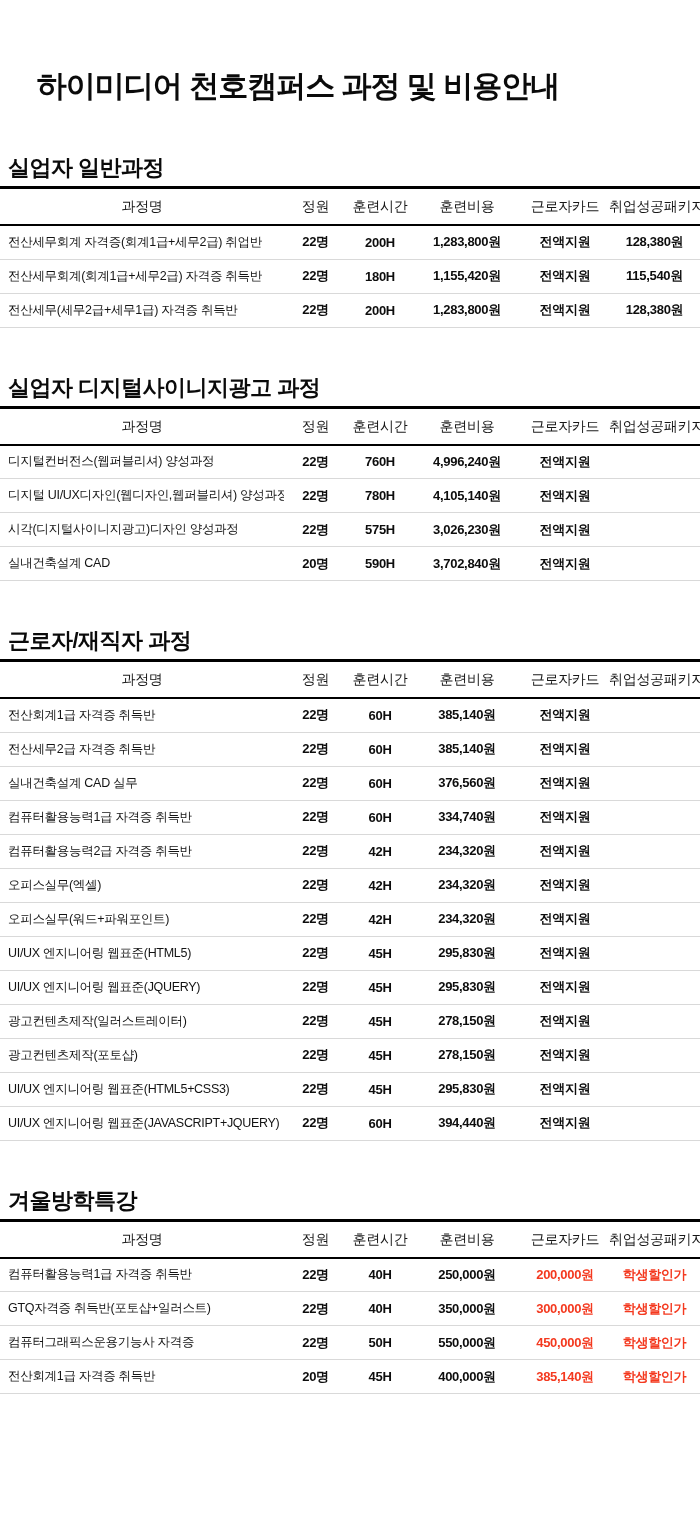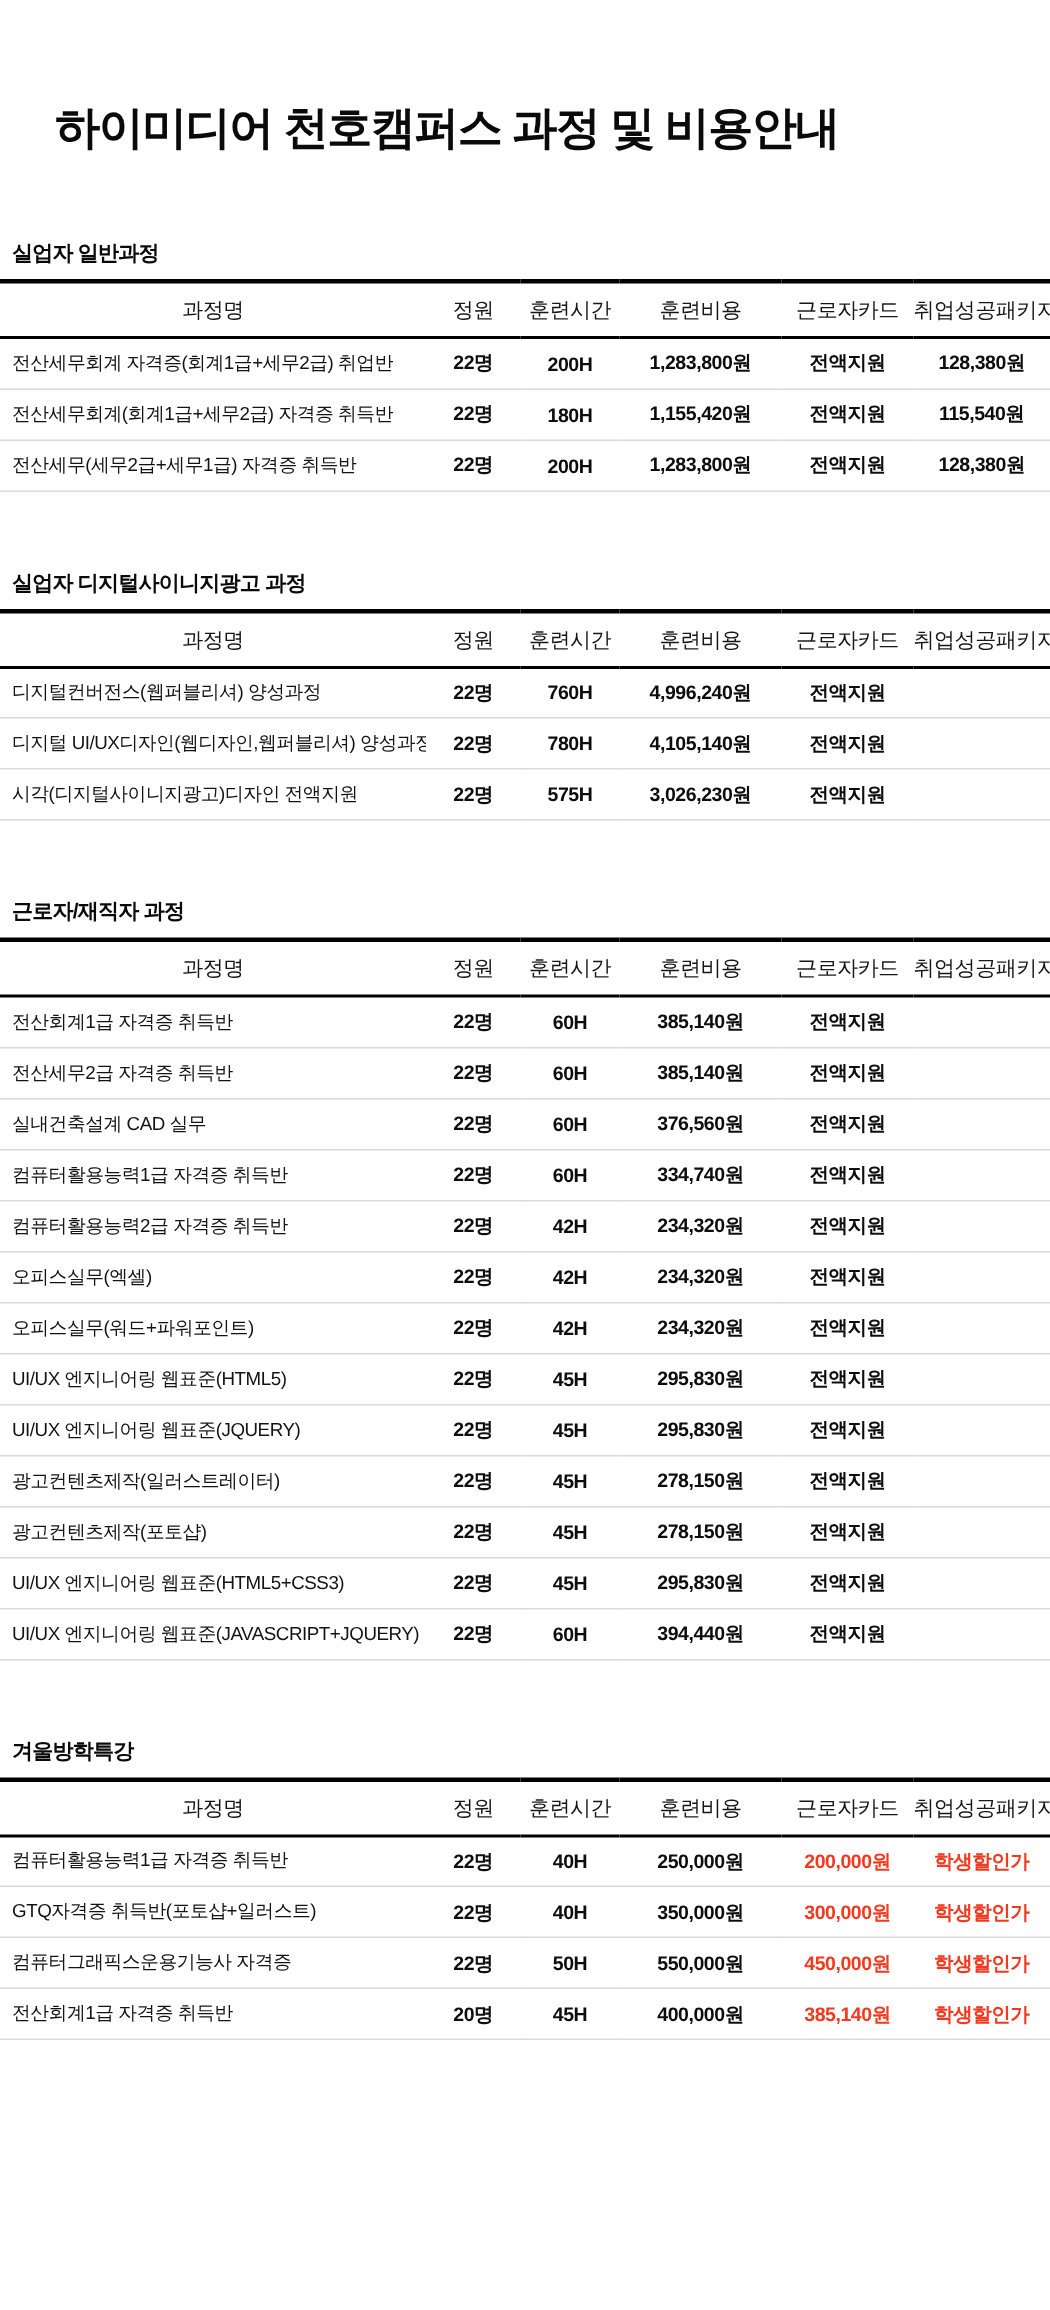--- a/index.html
+++ b/index.html
@@ -23,21 +23,21 @@
     line-height: 44px;
     font-weight: 900;
     letter-spacing: -1px;
     color: #0a0a0a;
   }
 
   .section { width: 100%; }
   .section-heading {
     margin: 48px 0 6px 0;
     padding-left: 8px;
-    font-size: 14px;
+    font-size: 22px;
     line-height: 24px;
     font-weight: 800;
     letter-spacing: -0.5px;
     color: #0a0a0a;
   }
 
   table.course-table {
     width: 100%;
     border-collapse: collapse;
     table-layout: fixed;
@@ -181,28 +181,36 @@
   <tr>
     <td class="col-course">디지털 UI/UX디자인(웹디자인,웹퍼블리셔) 양성과정</td>
     <td class="val">22명</td>
     <td class="val">780H</td>
     <td class="val">4,105,140원</td>
     <td class="val">전액지원</td>
     <td class="val"></td>
   </tr>
 
   <tr>
-    <td class="col-course">시각(디지털사이니지광고)디자인 전액지원</td>
+    <td class="col-course">시각(디지털사이니지광고)디자인 양성과정</td>
     <td class="val">22명</td>
     <td class="val">575H</td>
     <td class="val">3,026,230원</td>
     <td class="val">전액지원</td>
     <td class="val"></td>
   </tr>
 
+  <tr>
+    <td class="col-course">실내건축설계 CAD</td>
+    <td class="val">20명</td>
+    <td class="val">590H</td>
+    <td class="val">3,702,840원</td>
+    <td class="val">전액지원</td>
+    <td class="val"></td>
+  </tr>
 </tbody>
     </table>
   </section>
 
   <section class="section">
     <h2 class="section-heading">근로자/재직자 과정</h2>
     <table class="course-table">
       <colgroup>
         <col class="c-course">
             <col class="c-cap">

